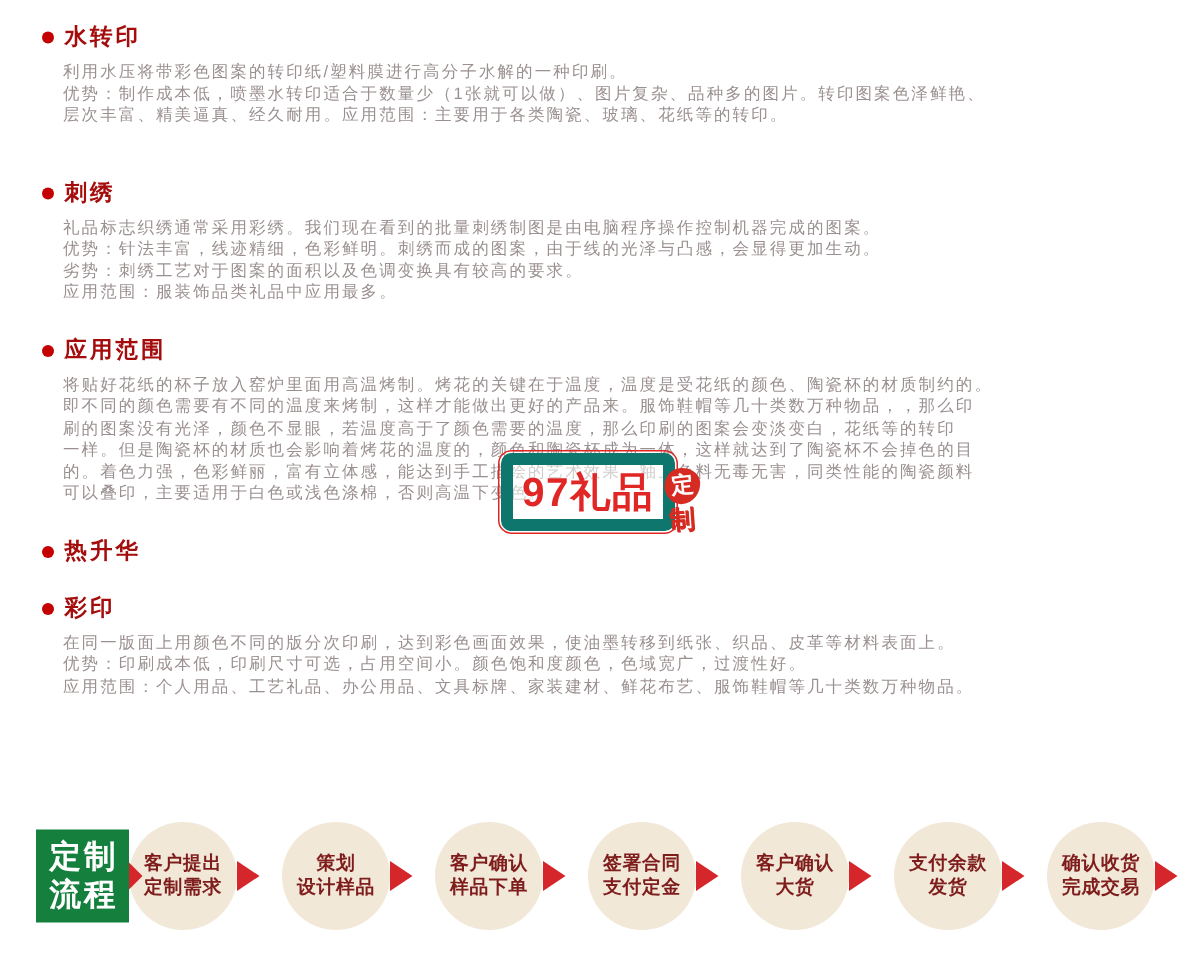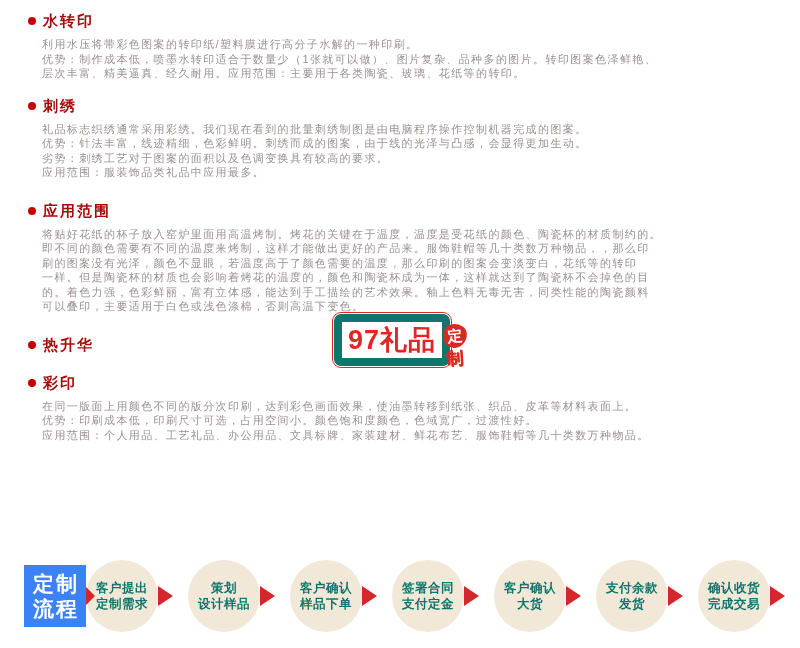--- a/index.html
+++ b/index.html
@@ -18,22 +18,22 @@
   }
   .sec-title{
     margin:0;font-size:15px;font-weight:bold;color:#a50d0d;
     letter-spacing:2px;line-height:18px;
   }
   .sec-body{margin:7px 0 0 14px;}
   .tline{
     font-size:11px;line-height:14.5px;color:#9b9090;
     letter-spacing:1.4px;white-space:nowrap;
   }
-  .s1{padding-top:0;margin-top:12px;}
-  .s2{margin-top:16px;}
+  .s1{padding-top:16px;}
+  .s2{margin-top:35px;}
   .s3{margin-top:22px;}
   .s4{margin-top:22px;}
   .s5{margin-top:20px;}
 
   
   .watermark-box{
     position:absolute;left:334px;top:302px;
     border:8px solid #0f766e;border-radius:7px;
     outline:1px solid #e12626;outline-offset:1px;
     padding:2px 6px;background:rgba(255,255,255,0.55);
@@ -54,41 +54,41 @@
     line-height:20px;transform:rotate(-4deg);margin-top:1px;
     text-shadow:0.5px 0.5px 0 #d62b22;
   }
 
   
   .flow{
     position:absolute;left:24px;right:22px;top:546px;height:76px;
     display:flex;align-items:center;justify-content:space-between;
   }
   .flow-label{
-    width:62px;height:62px;background:#3b82f6;position:relative;
+    width:62px;height:62px;background:#15803d;position:relative;
     display:flex;flex-direction:column;align-items:center;justify-content:center;
     flex:0 0 62px;
   }
   .flow-label:after{
     content:"";position:absolute;right:-9px;top:50%;margin-top:-9px;
     border-left:9px solid #d4262b;border-top:9px solid transparent;
     border-bottom:9px solid transparent;width:0;height:0;
   }
   .flow-label span{
     color:#ffffff;font-size:21px;font-weight:bold;line-height:25px;
     letter-spacing:2px;display:block;text-indent:2px;
   }
   .step{
     width:72px;height:72px;border-radius:50%;background:#f1e8d8;
     display:flex;flex-direction:column;align-items:center;justify-content:center;
     flex:0 0 72px;
   }
   .step span{
-    display:block;color:#0f766e;font-size:12.5px;font-weight:bold;
-    line-height:16px;letter-spacing:0.5px;white-space:nowrap;
+    display:block;color:#7f1d1d;font-size:12.5px;font-weight:bold;
+    line-height:16px;letter-spacing:0.5px;white-space:nowrap;font-family:Liberation Mono, monospace;
   }
   .arrow{
     width:0;height:0;flex:0 0 15px;
     border-left:15px solid #d4262b;
     border-top:10px solid transparent;
     border-bottom:10px solid transparent;
   }
 </style>
 </head>
 <body>

